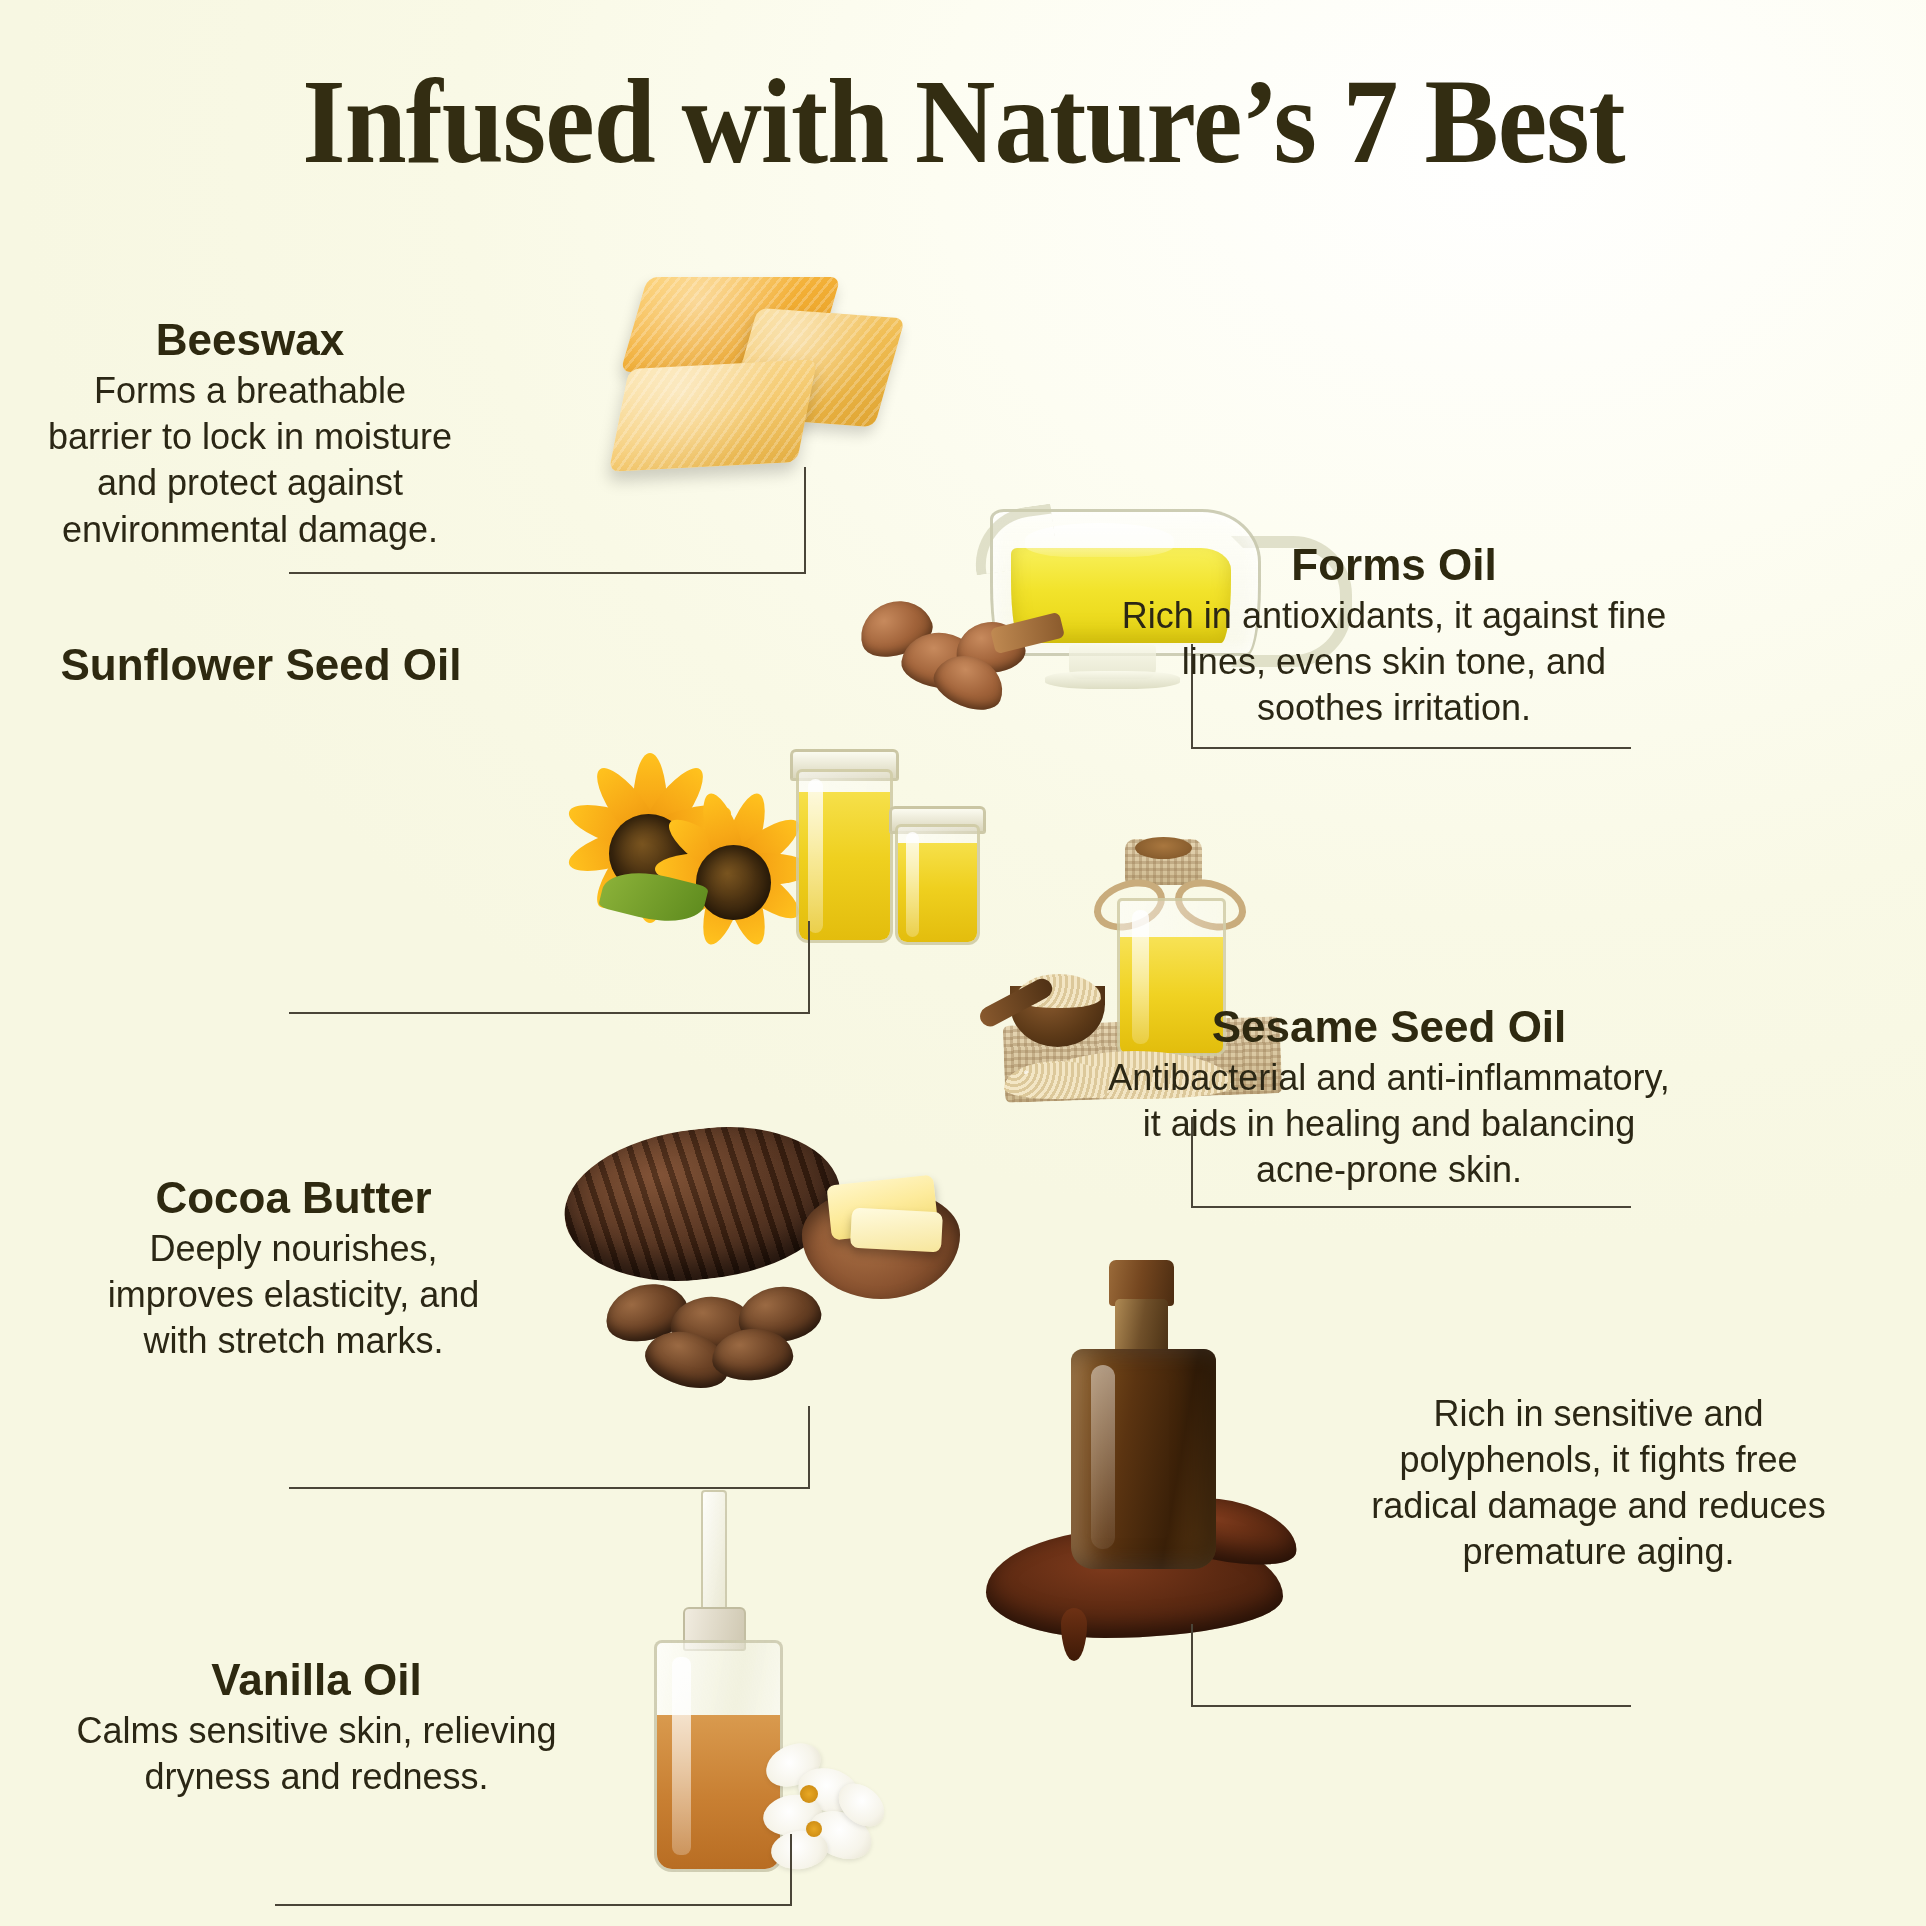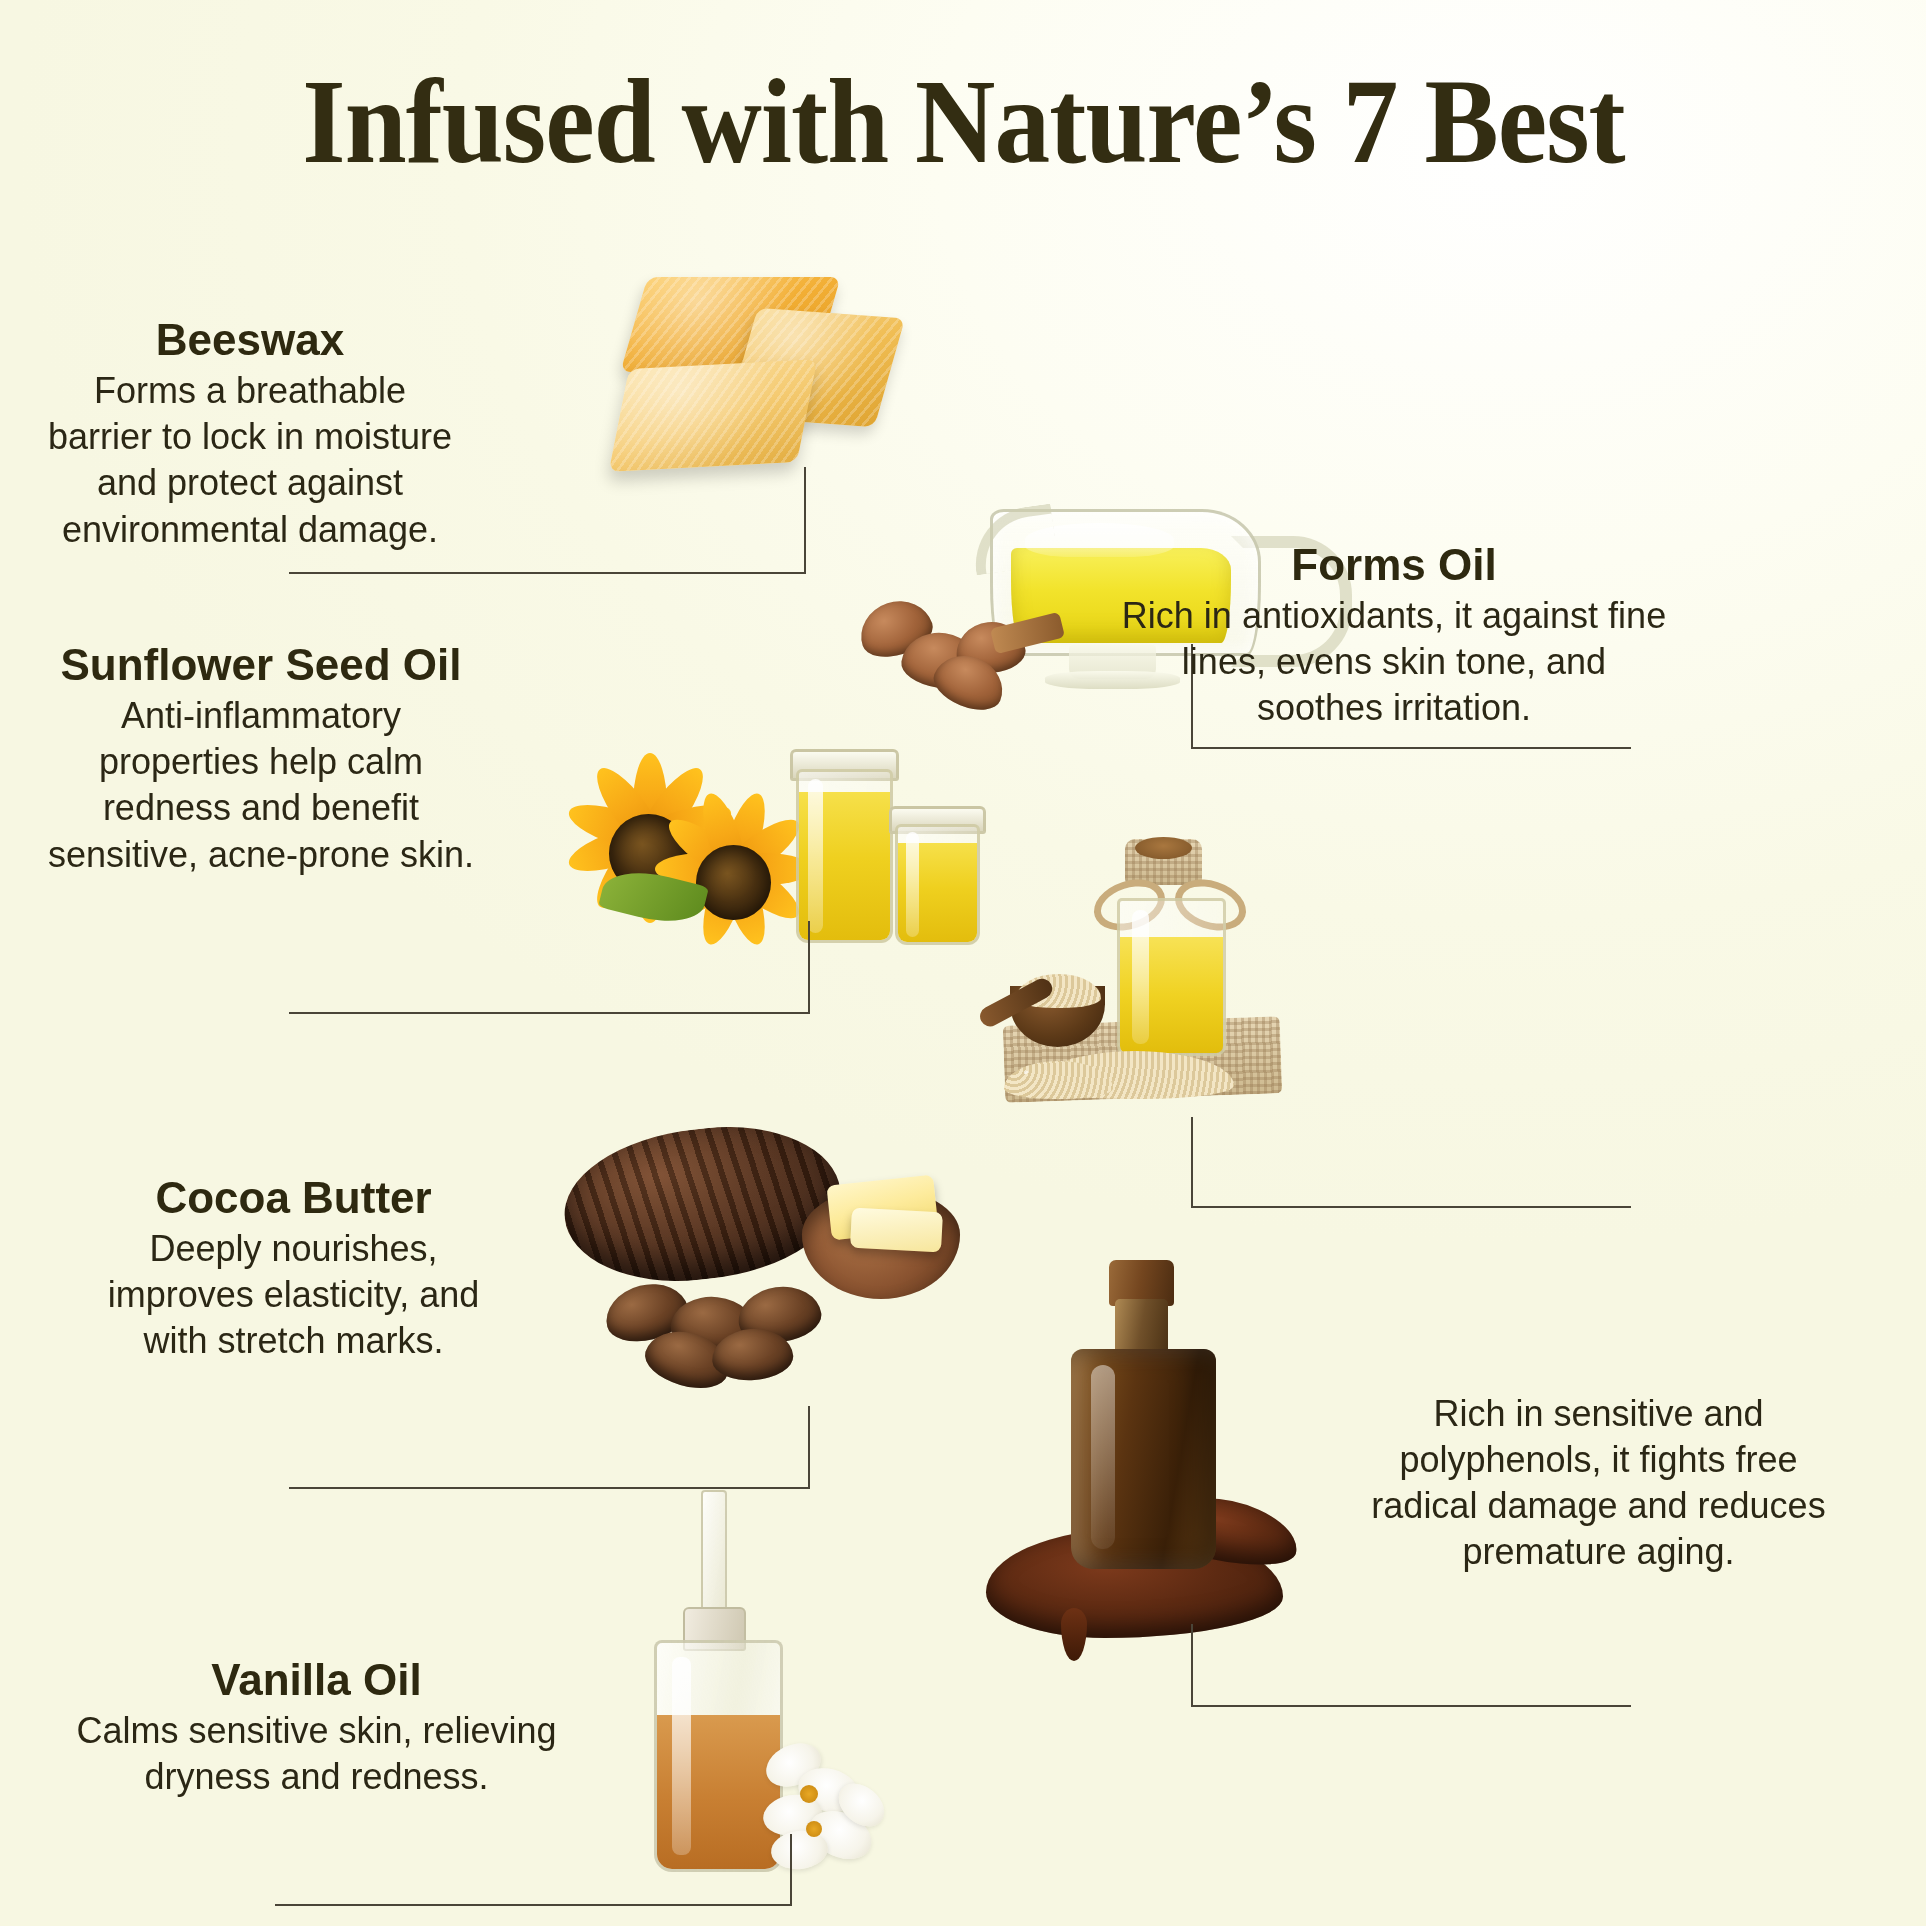--- a/index.html
+++ b/index.html
@@ -497,23 +497,26 @@
     <div class="bd">Forms a breathable barrier to lock in moisture and protect against environmental damage.</div>
   </div>
 
   <div class="block b-almond tc">
     <div class="hd">Forms Oil</div>
     <div class="bd">Rich in antioxidants, it against fine lines, evens skin tone, and soothes irritation.</div>
   </div>
 
   <div class="block b-sunflower tc">
     <div class="hd">Sunflower Seed Oil</div>
-    <div class="bd">Anti-inflammatory properties help calm redness and benefit sensitive, acne-prone skin.</div>
-  </div>
-
+  </div>
+
+  <div class="block b-sesame tc">
+    <div class="hd">Sesame Seed Oil</div>
+    <div class="bd">Antibacterial and anti-inflammatory, it aids in healing and balancing acne-prone skin.</div>
+  </div>
 
   <div class="block b-cocoa tc">
     <div class="hd">Cocoa Butter</div>
     <div class="bd">Deeply nourishes, improves elasticity, and with stretch marks.</div>
   </div>
 
   <div class="block b-chocolate tc">
     <div class="bd">Rich in sensitive and polyphenols, it fights free radical damage and reduces premature aging.</div>
   </div>
 

